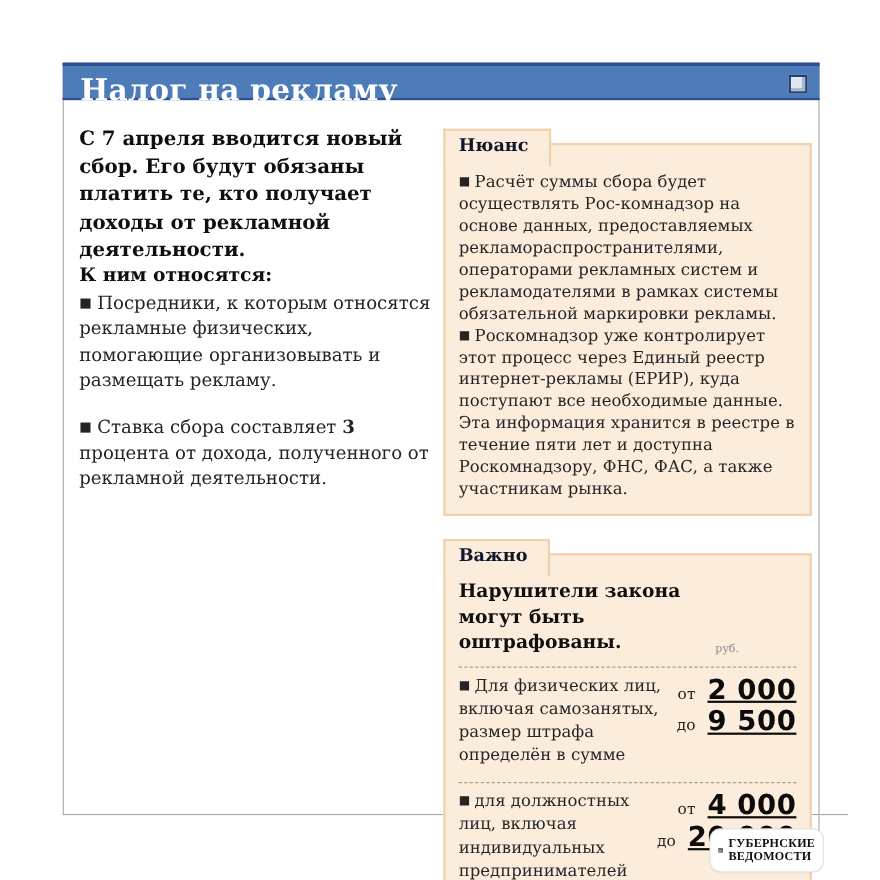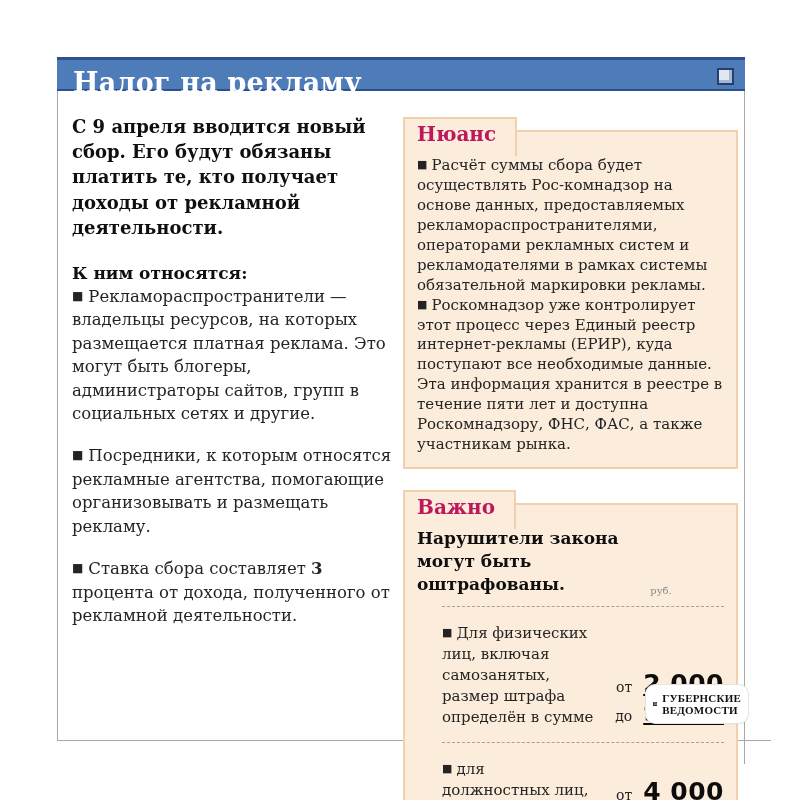--- a/index.html
+++ b/index.html
@@ -39,71 +39,70 @@
   }
   .page-icon {
     position: absolute; right: 11px; top: 8px; width: 17px; height: 17px;
     background: #dfe7f3; border: 2px solid #26406d;
     box-shadow: inset -3px -3px 0 #a7b7d3;
   }
 
   
   .left-col { position: absolute; left: 72px; top: 114px; width: 324px; }
   .intro { font-weight: bold; font-size: 18px; line-height: 1.4; color: #0f0f0f; }
-  .list-title { font-weight: bold; font-size: 17px; margin-top: 23px; color: #0f0f0f; }
+  .list-title { font-weight: bold; font-size: 17px; color: #0f0f0f; }
   .bullet-p { font-size: 16.5px; line-height: 1.42; color: #242424; margin-top: 4px; margin-bottom: 19px; }
   .bullet-p.first { margin-top: 2px; }
   .marker { font-size: 12px; position: relative; top: -2px; margin-right: 5px; }
 
   
   .right-col { position: absolute; left: 403px; top: 130px; width: 335px; }
   .panel { position: relative; }
   .panel-tab {
     position: absolute; top: -13px; left: 0; z-index: 2;
     background: var(--panel-bg);
     border: 2px solid var(--panel-border); border-bottom: none;
     padding: 3px 19px 10px 12px;
-    font-weight: bold; font-size: 20px; color: #be185d;
+    font-weight: bold; font-size: 16px; color: #0f172a;
   }
   .panel-body {
     background: var(--panel-bg);
     border: 2px solid var(--panel-border);
     padding: 24px 12px 12px 12px;
   }
   .nuance-body { min-height: 260px; }
   .nuance-text { font-size: 15px; line-height: 1.33; color: #242424; }
   .nuance-text .marker { font-size: 11px; margin-right: 4px; }
 
   .panel-important { margin-top: 34px; }
   .important-body { min-height: 324px; padding-top: 22px; }
   .imp-head-row { display: flex; align-items: flex-end; justify-content: flex-start; padding-bottom: 10px; }
   .imp-heading { font-weight: bold; font-size: 17px; line-height: 1.35; color: #0f0f0f; width: 76%; }
   .currency { font-size: 10px; color: #8b8b8b; padding-right: 2px; }
 
   .fine-row {
-    display: flex; align-items: flex-end;
+    display: flex; align-items: flex-start;
     border-top: 1px dashed #ac9f8d;
-    padding: 16px 0 14px 0;
-    margin-left: 25px;
+    padding: 6px 0 14px 0;
   }
   .fine-row:last-child { padding-bottom: 4px; }
   .fine-label { flex: 1; font-size: 15px; line-height: 1.4; color: #242424; padding-right: 6px; }
   .fine-label .marker { font-size: 11px; margin-right: 4px; }
   .amounts { text-align: right; }
   .amount-line { display: flex; justify-content: flex-end; align-items: baseline; gap: 11px; }
   .amount-prep { font-size: 14px; color: #242424; }
   .amount-value {
     font-family: "DejaVu Sans", sans-serif;
     font-weight: bold; font-size: 25px; line-height: 1.15;
     color: #0c0c0c; letter-spacing: 0.5px; text-decoration: underline;
   }
 
   
   .logo {
-    position: absolute; left: 646px; top: 685px; width: 102px; height: 38px;
+    position: absolute; left: 646px; top: 754px; width: 102px; height: 38px;
     background: #fff; border-radius: 9px;
     box-shadow: 0 0 0 1px #e3e3e3, 0 1px 2px rgba(0,0,0,0.08);
     display: flex; align-items: center; gap: 5px; padding: 0 7px;
     z-index: 5;
   }
   .logo-text {
     font-family: "Liberation Serif", serif;
     font-weight: bold; font-size: 11px; line-height: 1.1;
     color: #101010; letter-spacing: 0.2px;
   }
@@ -114,28 +113,25 @@
 <div class="frame"></div>
 <div class="overshoot-h"></div>
 <div class="overshoot-v"></div>
 
 <div class="header-bar">
   <div class="header-title">Налог на рекламу</div>
   <div class="page-icon"></div>
 </div>
 
 <div class="left-col">
-  <div class="intro">С 9 апреля вводится новый сбор. Его будут обязаны платить те, кто получает доходы от рекламной деятельности.</div>
+  <div class="intro">С 7 апреля вводится новый сбор. Его будут обязаны платить те, кто получает доходы от рекламной деятельности.</div>
   <div class="list-title">К ним относятся:</div>
 
-  <div class="bullet-p first">
-    <span class="marker">■</span><span>Рекламораспространители — владельцы ресурсов, на которых размещается платная реклама. Это могут быть блогеры, администраторы сайтов, групп в социальных сетях и другие.</span>
-  </div>
   <div class="bullet-p">
-    <span class="marker">■</span><span>Посредники, к которым относятся рекламные агентства, помогающие организовывать и размещать рекламу.</span>
+    <span class="marker">■</span><span>Посредники, к которым относятся рекламные физических, помогающие организовывать и размещать рекламу.</span>
   </div>
   <div class="bullet-p">
     <span class="marker">■</span><span>Ставка сбора составляет </span><b>3</b><span> процента от дохода, полученного от рекламной деятельности.</span>
     
     
   </div>
 </div>
 
 <div class="right-col">
 

